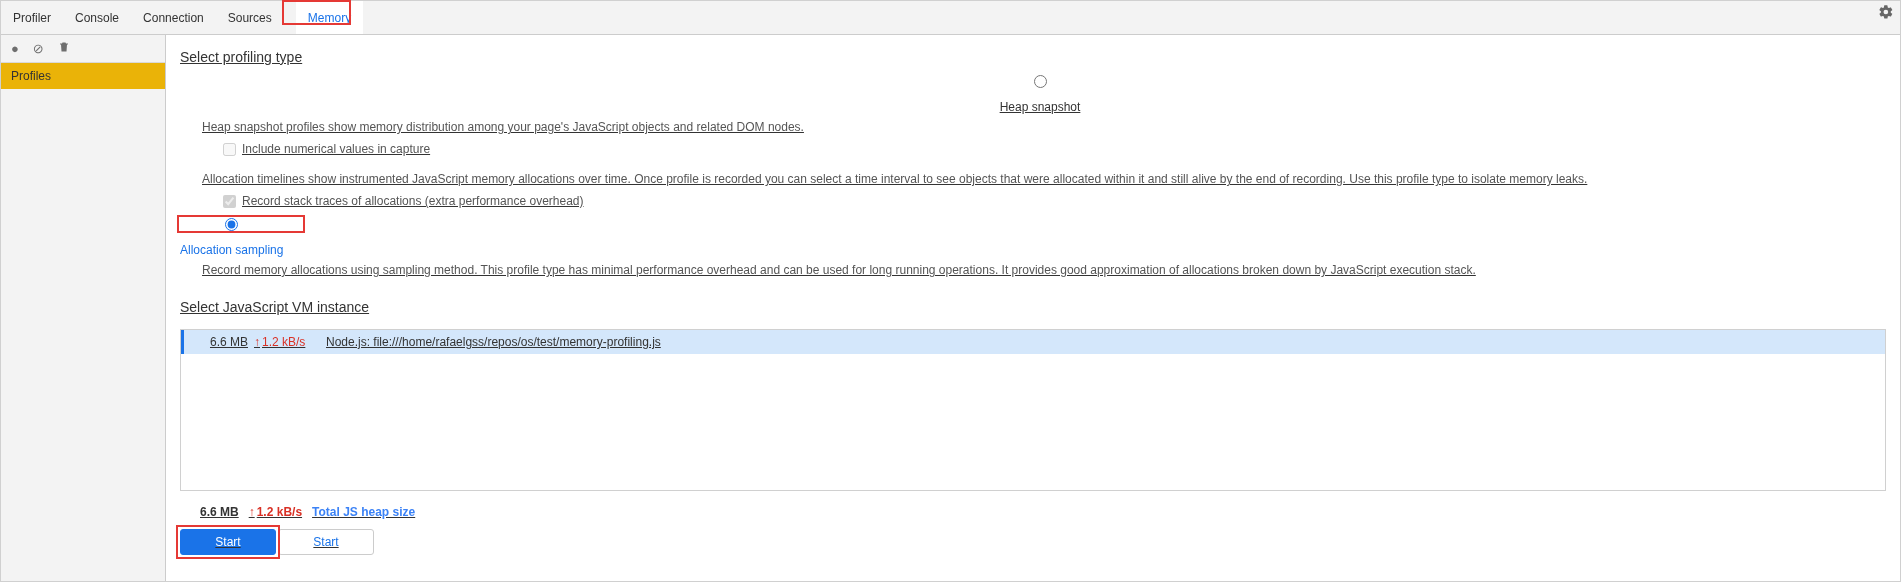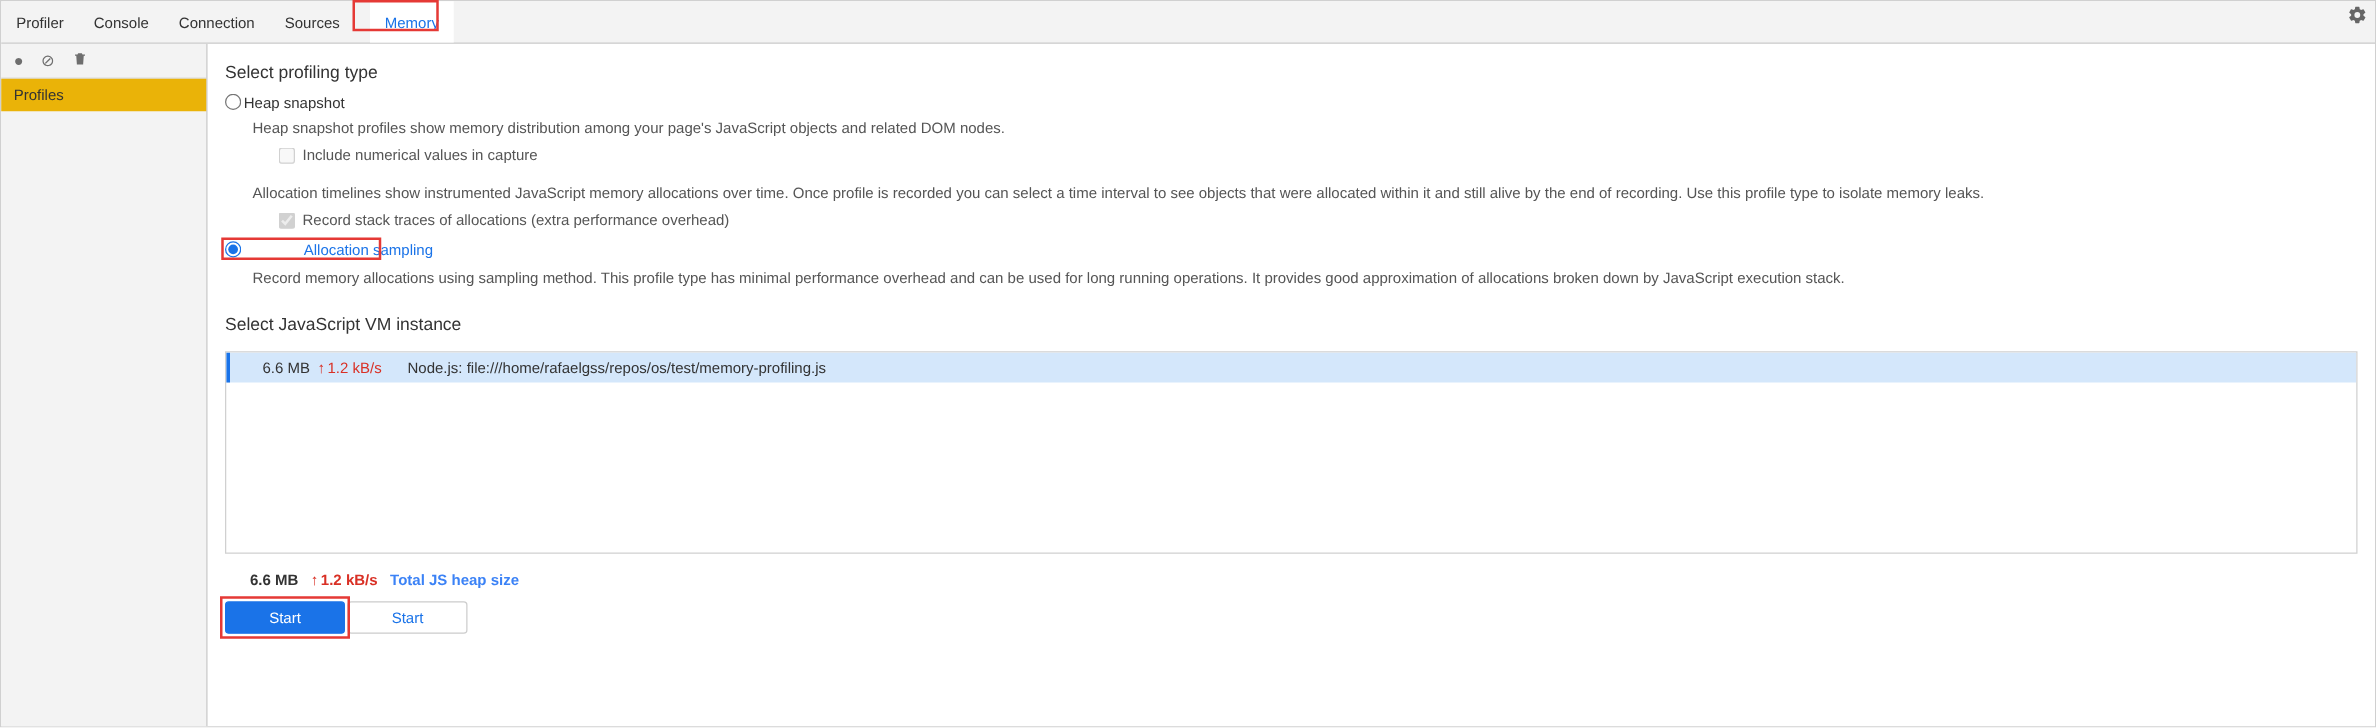--- a/index.html
+++ b/index.html
@@ -13,26 +13,26 @@
 .tab-highlight { position: absolute; border: 2px solid #e53935; pointer-events: none; }
 .gear { position: absolute; right: 6px; top: 3px; color: #666; cursor: pointer; font-size: 16px; }
 
 .body-row { flex: 1; display: flex; min-height: 0; }
 
 .sidebar { width: 165px; background: #f3f3f3; border-right: 1px solid #ccc; display: flex; flex-direction: column; }
 .sidebar-toolbar { height: 28px; display: flex; align-items: center; gap: 14px; padding: 0 10px; border-bottom: 1px solid #d9d9d9; }
 .sidebar-toolbar span { color: #6e6e6e; cursor: pointer; font-size: 13px; }
 .sidebar-item { padding: 6px 10px; background: #eab308; color: #333; cursor: default; }
 
-.main { flex: 1; display: flex; flex-direction: column; padding: 14px 0 0 0; min-width: 0; }
+.main { flex: 1; display: flex; flex-direction: column; padding: 14px 0 0 0; min-width: 0; text-decoration: underline; }
 
 .section-title { font-size: 14px; font-weight: 400; color: #333; margin: 0 0 10px 14px; }
 
 .option { margin: 0 0 10px 14px; }
-.option-head { display: flex; align-items: flex-start; gap: 2px; position: relative; }
+.option-head { display: flex; align-items: center; gap: 12px; position: relative; flex-direction: column; }
 .option-head label { font-size: 12px; color: #333; cursor: pointer; }
 .option-desc { font-size: 12px; color: #555; margin: 4px 0 0 22px; line-height: 1.5; max-width: 100%; }
 .sub-check { margin: 6px 0 0 22px; display: flex; align-items: center; gap: 6px; color: #555; font-size: 12px; padding-left: 21px; }
 .sub-check input { accent-color: #888; }
 
 .radio-highlight { position: absolute; border: 2px solid #e53935; pointer-events: none; }
 
 .vm-list { border: 1px solid #d0d0d0; margin: 4px 14px 0 14px; height: 162px; overflow: auto; background: #fff; }
 .vm-row { display: flex; align-items: center; height: 24px; background: #d4e7fb; border-left: 3px solid #1a73e8; font-size: 12px; }
 .vm-size { width: 70px; text-align: right; padding-right: 6px; color: #333; }
@@ -108,21 +108,21 @@
         <div class="option-desc">Allocation timelines show instrumented JavaScript memory allocations over time. Once profile is recorded you can select a time interval to see objects that were allocated within it and still alive by the end of recording. Use this profile type to isolate memory leaks.</div>
         <div class="sub-check">
           <input type="checkbox" checked="" disabled="" style="">
           <span>Record stack traces of allocations (extra performance overhead)</span>
         </div>
       </div>
 
       <div class="option">
         <div class="option-head" id="sampling-head" style="display:inline-flex;">
           <input type="radio" name="ptype" checked="" style="">
-          <label style="color:#1a73e8;margin-left:48px;">Allocation sampling</label>
+          <label style="color:#1a73e8;">Allocation sampling</label>
           <div class="radio-highlight" id="sampling-highlight" style="left: -3px; top: -3px; width: 128px; height: 18px;"></div>
         </div>
         <div class="option-desc">Record memory allocations using sampling method. This profile type has minimal performance overhead and can be used for long running operations. It provides good approximation of allocations broken down by JavaScript execution stack.</div>
       </div>
 
       <div class="section-title" style="margin-top:10px;">Select JavaScript VM instance</div>
 
       <div class="vm-list">
         <div class="vm-row">
           <div class="vm-size">6.6 MB</div>

